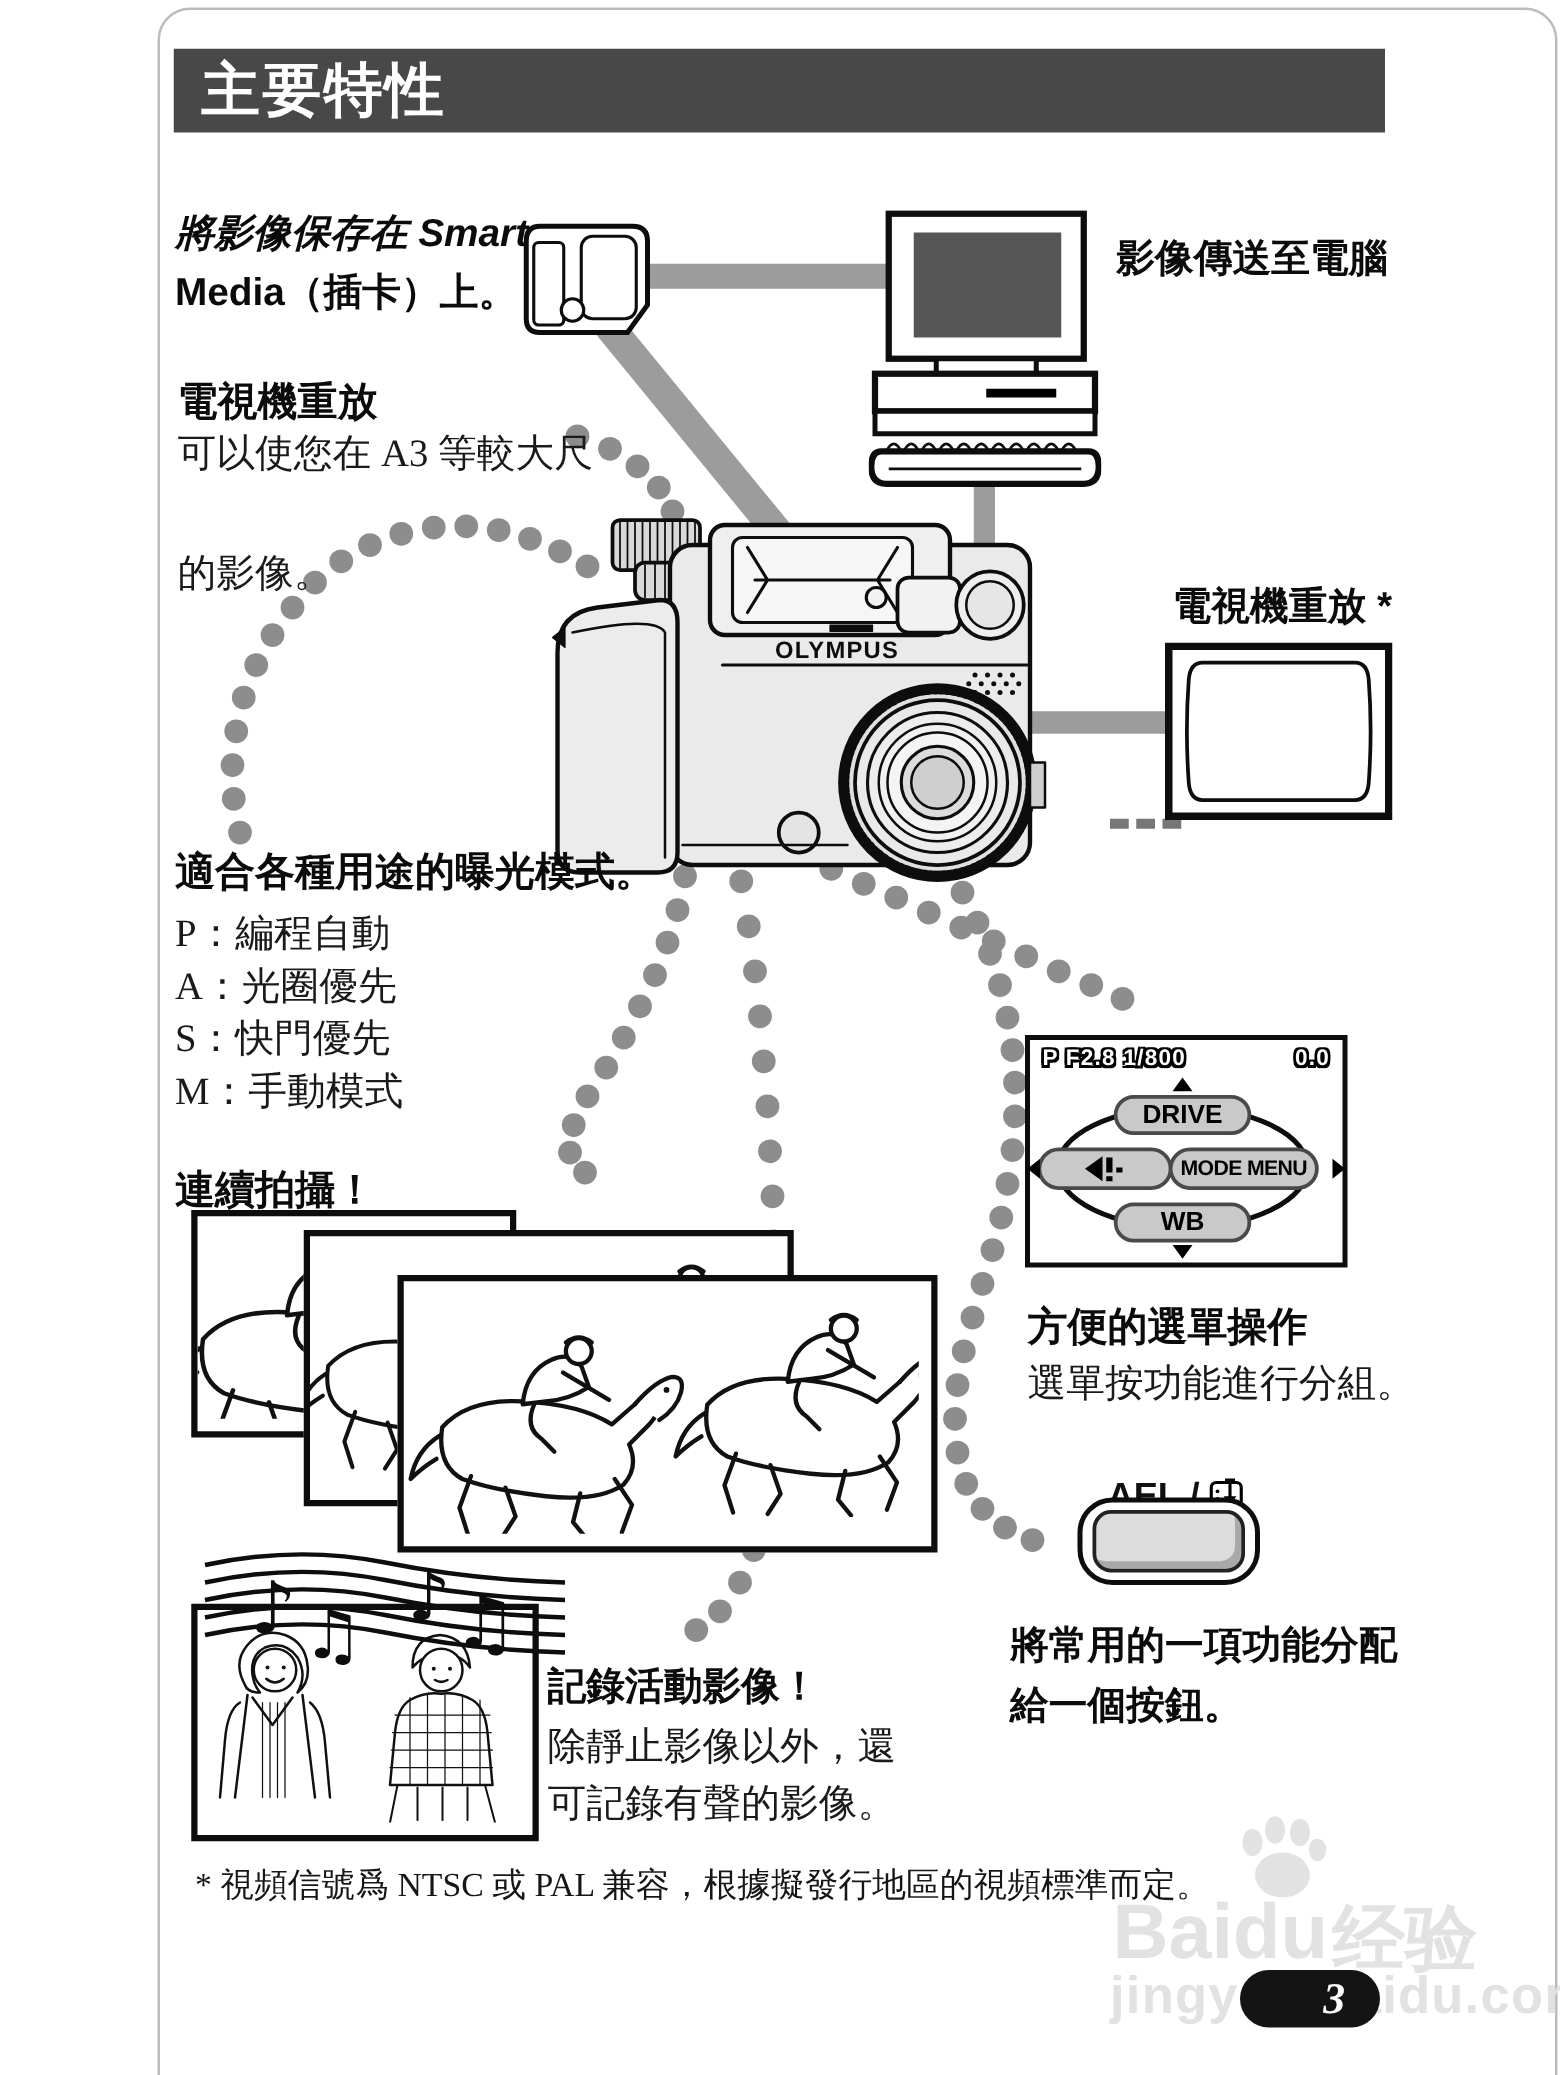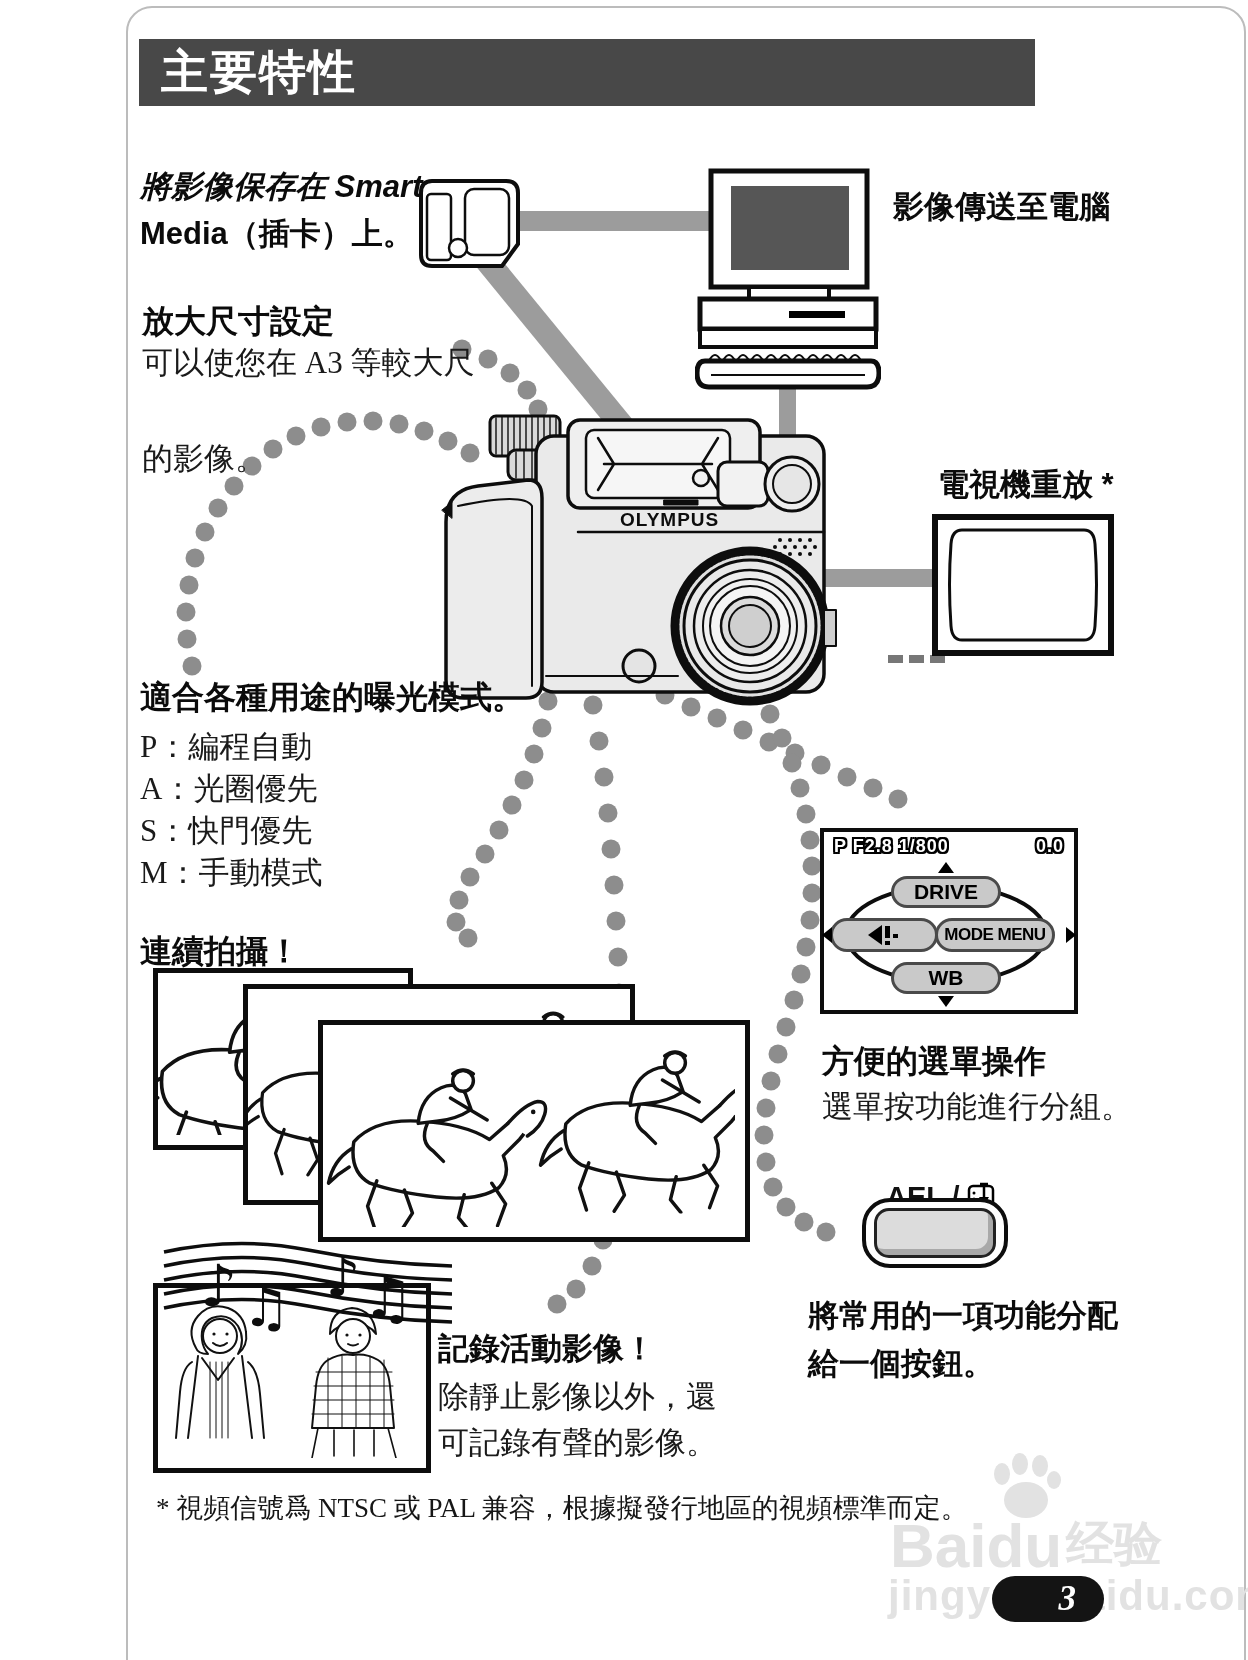--- a/index.html
+++ b/index.html
@@ -1,21 +1,21 @@
 <!DOCTYPE html>
 <html><head>
 <meta charset="utf-8">
 <style>
   html,body{margin:0;padding:0;background:#fff;}
   .page{position:relative;width:1248px;height:1660px;background:#fff;overflow:hidden;
         font-family:"Liberation Sans",sans-serif;color:#111;}
   .abs{position:absolute;}
   .page-frame{position:absolute;left:126px;top:6px;width:1116px;height:1720px;
         border:2px solid #bcbcbc;border-radius:26px;z-index:0;}
-  .titlebar{position:absolute;left:139px;top:39px;width:896px;height:67px;background:#484848;
+  .titlebar{position:absolute;left:139px;top:39px;width:969px;height:67px;background:#484848;
         display:flex;align-items:center;padding-left:22px;box-sizing:border-box;z-index:3;}
   .titlebar span{color:#fff;font-weight:bold;font-size:47px;letter-spacing:2px;}
   .h-bold{font-weight:bold;font-size:31px;color:#0b0b0b;z-index:3;white-space:nowrap;}
   .h-bold.big{font-size:32px;}
   .serif{font-family:"Liberation Serif",serif;font-size:31px;color:#1a1a1a;z-index:3;white-space:nowrap;}
   .decor{position:absolute;left:0;top:0;z-index:1;pointer-events:none;}
   .illus{position:absolute;z-index:2;}
   .frame{position:absolute;background:#fff;border:5px solid #0d0d0d;overflow:hidden;z-index:2;}
   
   .lcd{position:absolute;left:820px;top:828px;width:258px;height:186px;background:#fff;
@@ -178,21 +178,21 @@
     <rect x="94" y="146" width="56" height="7" fill="#000"></rect>
     <rect x="5" y="164" width="176" height="18" fill="#fff" stroke="#0d0d0d" stroke-width="4"></rect>
     <path d="M10,196 Q2,196 2,208 Q2,222 14,222 H172 Q184,222 184,208 Q184,196 176,196 Z" fill="#fff" stroke="#0d0d0d" stroke-width="5"></path>
     <g stroke="#0d0d0d" stroke-width="2.2" fill="none">
       <path d="M14,196 q6,-12 12,0 M28,196 q6,-12 12,0 M42,196 q6,-12 12,0 M56,196 q6,-12 12,0 M70,196 q6,-12 12,0 M84,196 q6,-12 12,0 M98,196 q6,-12 12,0 M112,196 q6,-12 12,0 M126,196 q6,-12 12,0 M140,196 q6,-12 12,0 M154,196 q6,-12 12,0"></path>
       <line x1="16" y1="210" x2="170" y2="210"></line>
     </g>
   </svg>
   <div class="abs h-bold" style="left:893px;top:186px;">影像傳送至電腦</div>
 
-  <div class="abs h-bold big" style="left:142px;top:300px;">放大尺寸設定</div>
+  <div class="abs h-bold big" style="left:142px;top:300px;">電視機重放</div>
   <div class="abs serif" style="left:142px;top:342px;">可以使您在 A3 等較大尺</div>
   <div class="abs serif" style="left:142px;top:438px;">的影像。</div>
 
   <svg class="illus" style="left:428px;top:414px;" width="410" height="294" viewBox="0 0 410 294">
     <g stroke="#0d0d0d" stroke-linejoin="round" stroke-linecap="round">
 
       <rect x="62" y="2" width="70" height="40" rx="6" fill="#d9d9d9" stroke-width="3"></rect>
       <g stroke-width="1.4">
         <path d="M68,4 V40 M74,3 V41 M80,3 V41 M86,2 V42 M92,2 V42 M98,2 V42 M104,2 V42 M110,2 V42 M116,3 V41 M122,3 V41 M128,4 V40"></path>
       </g>
@@ -410,20 +410,20 @@
   <svg class="wm" style="left:986px;top:1452px;" width="80" height="70" viewBox="0 0 80 70">
     <g fill="#e2e2e2">
       <ellipse cx="16" cy="22" rx="8" ry="11"></ellipse>
       <ellipse cx="34" cy="12" rx="8" ry="11"></ellipse>
       <ellipse cx="54" cy="14" rx="8" ry="11"></ellipse>
       <ellipse cx="68" cy="28" rx="7" ry="9"></ellipse>
       <ellipse cx="40" cy="48" rx="22" ry="18"></ellipse>
     </g>
   </svg>
   <div class="wm" style="left:890px;top:1510px;font-size:62px;">Baidu</div>
-  <div class="wm" style="left:1066px;top:1512px;font-size:48px;text-align:right;">经验</div>
+  <div class="wm" style="left:1066px;top:1512px;font-size:58px;text-align:right;">经验</div>
   <div class="wm" style="left:888px;top:1572px;font-size:42px;letter-spacing:1px;">jingyan.baidu.com</div>
 
   <div class="pagepill">
     <span>3</span>
   </div>
 
 </div>
 
 </body></html>

